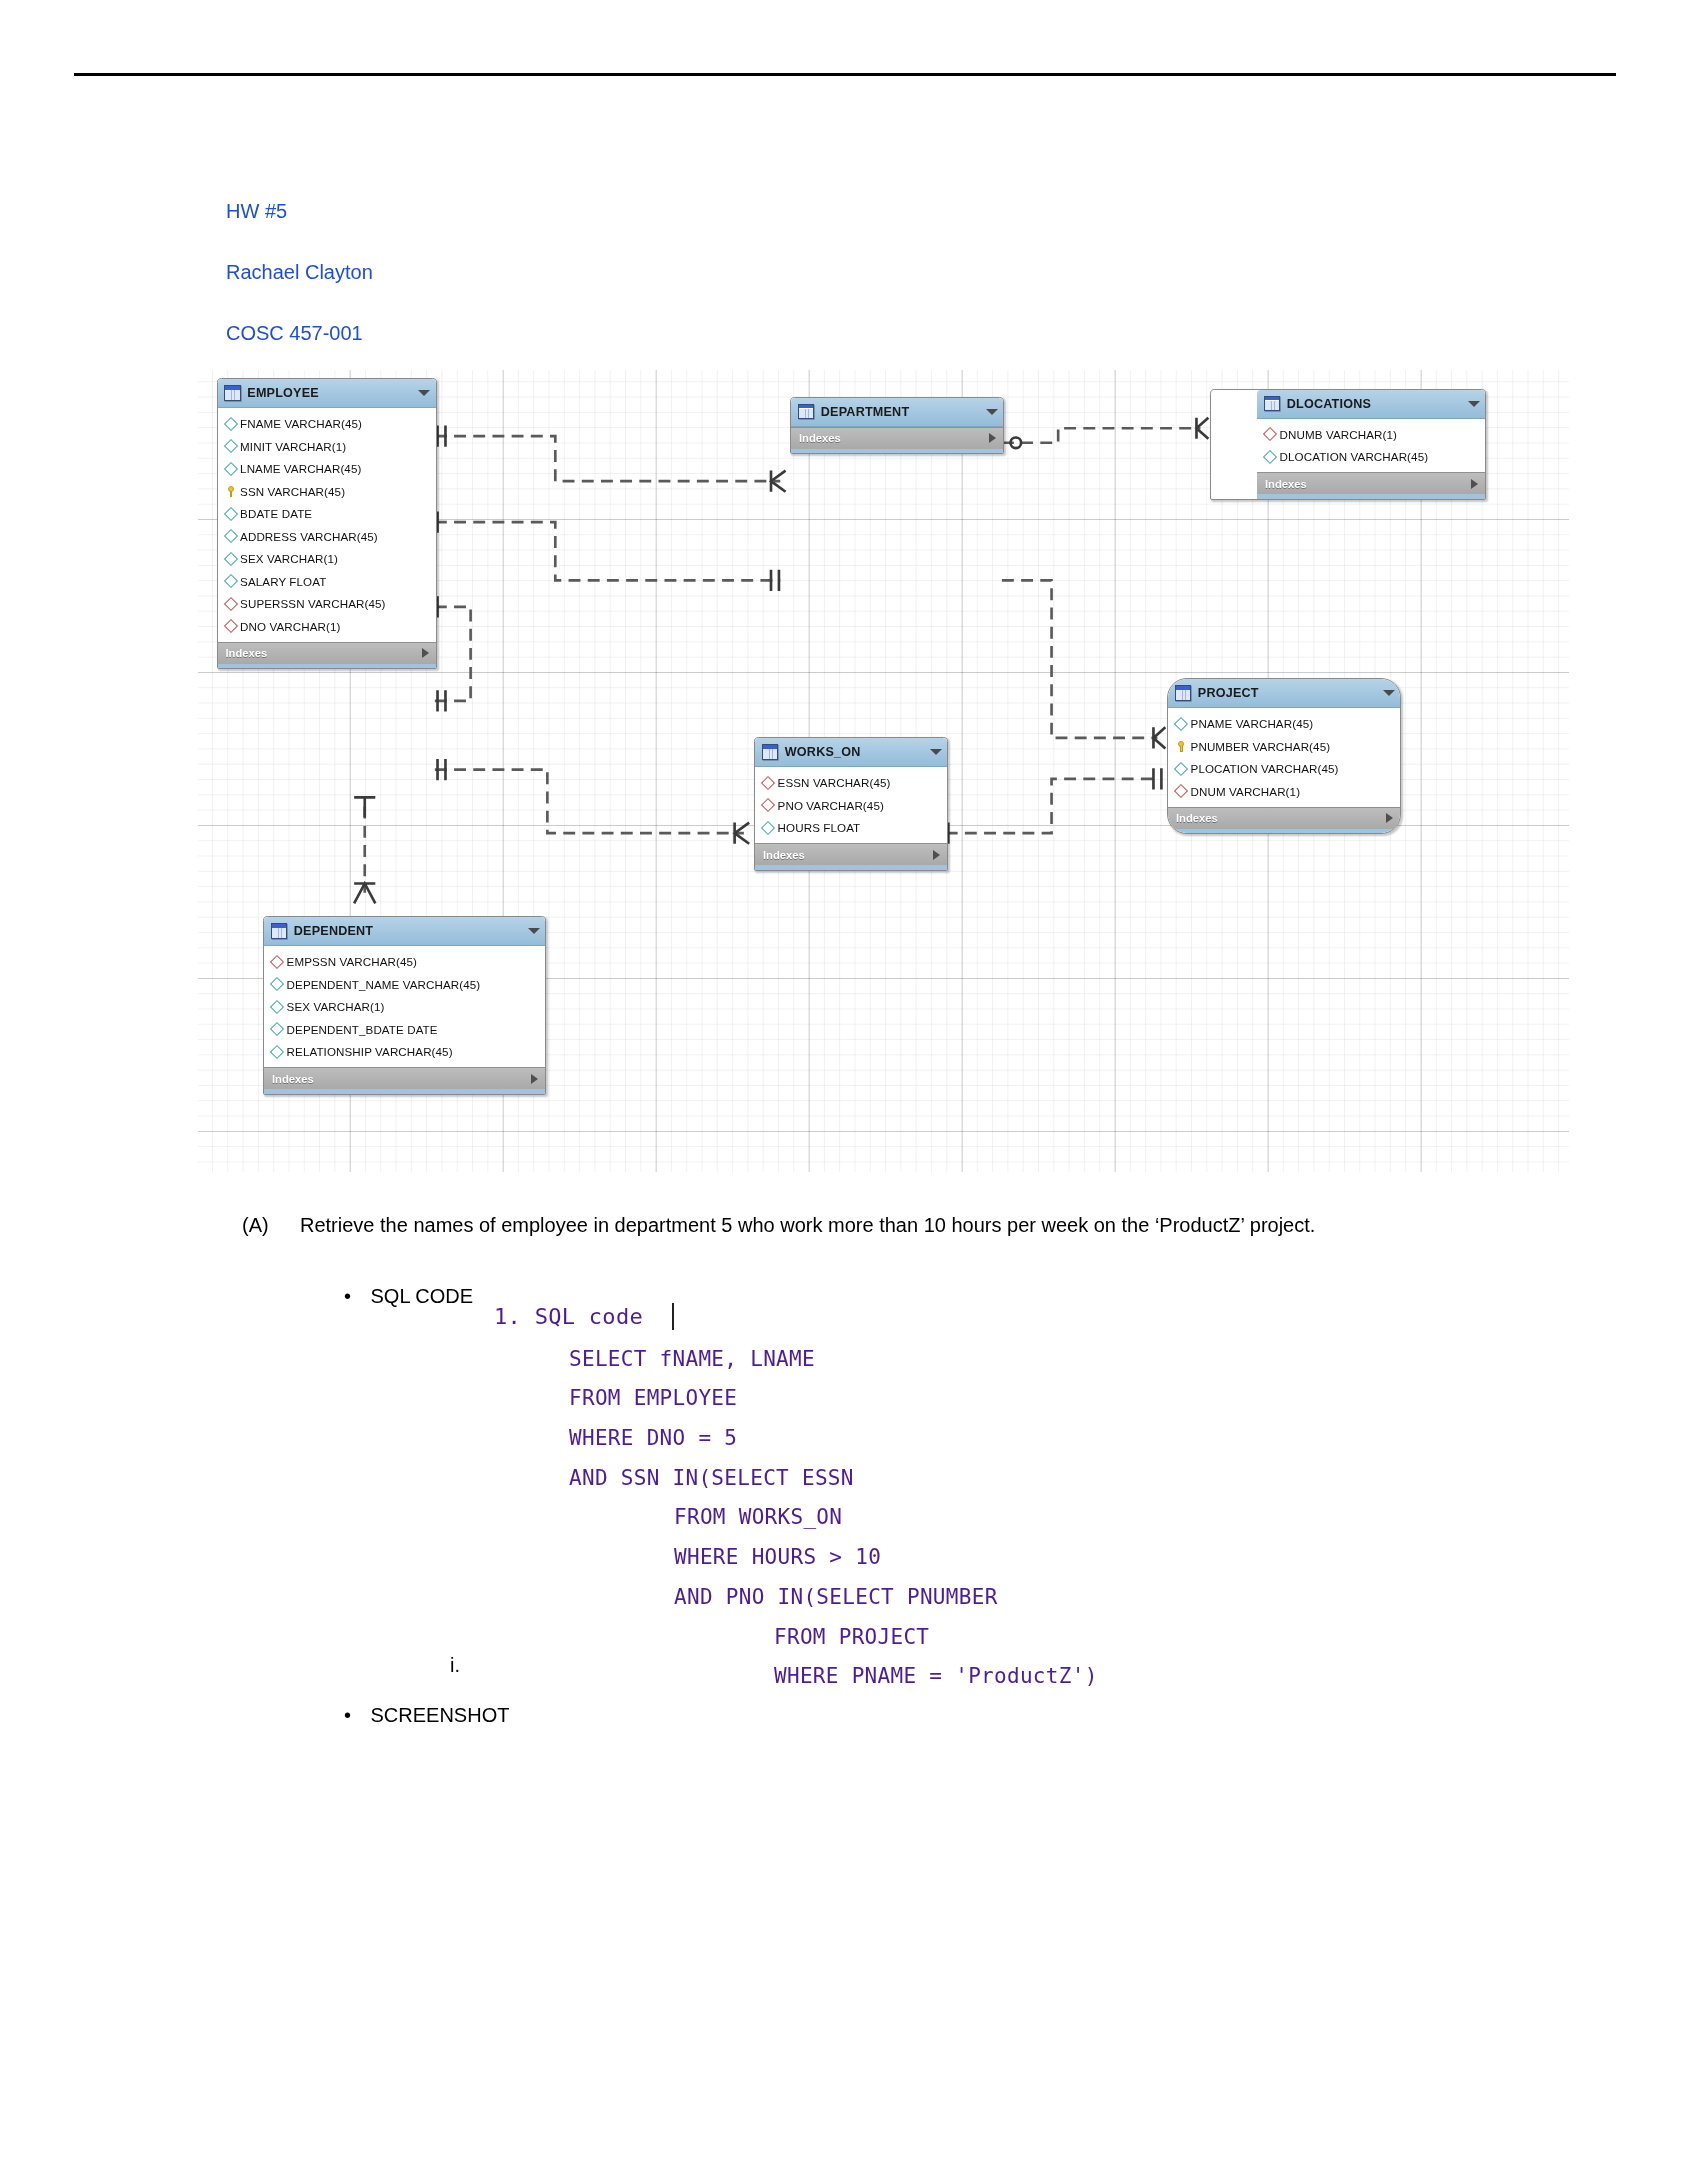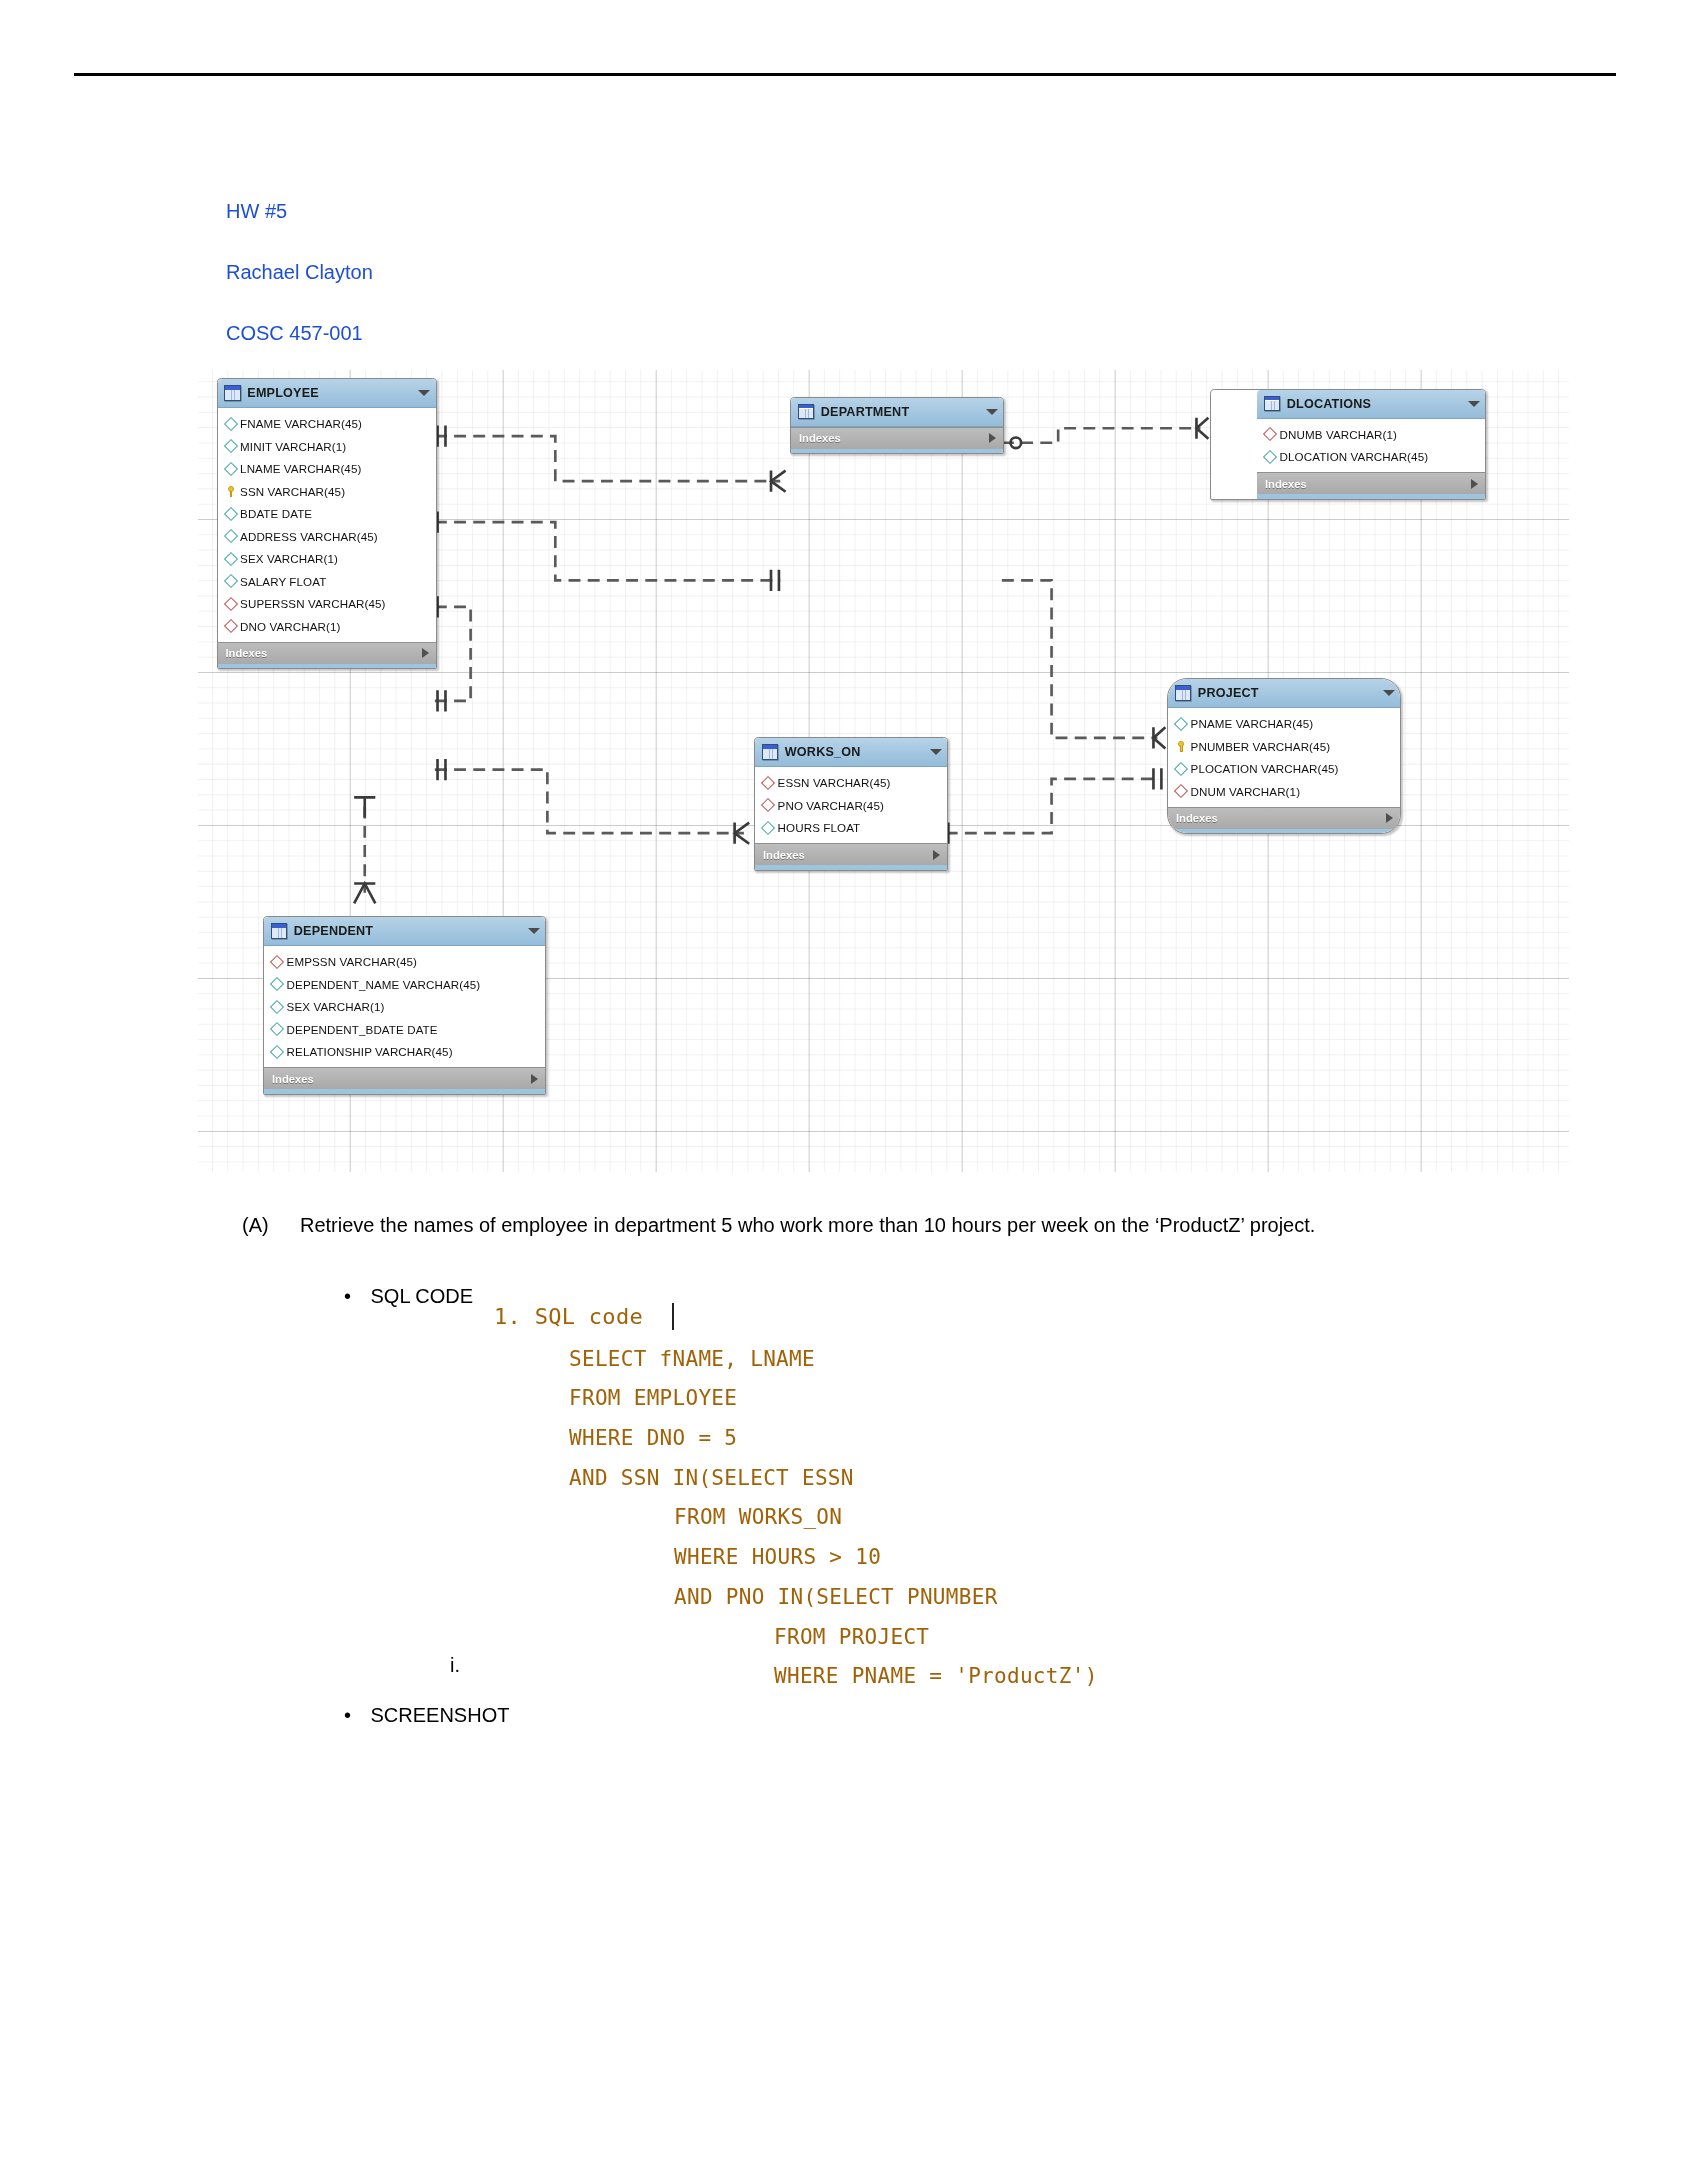--- a/index.html
+++ b/index.html
@@ -83,21 +83,21 @@
 
   .bul{position:absolute;font-size:20px;line-height:22.5px;color:#000;white-space:nowrap;}
   .bul .dot{display:inline-block;width:26.5px;}
   .bul.b1{left:344px;top:1285px;}
   .bul.b2{left:344px;top:1704px;}
 
   .roman{position:absolute;left:450px;top:1654px;font-size:20px;line-height:22.5px;color:#000;}
 
   
   .sqlimg{position:absolute;left:490px;top:1303px;width:840px;height:390px;overflow:hidden;}
-  .sqlimg .ln{position:absolute;white-space:pre;color:#a16207;
+  .sqlimg .ln{position:absolute;white-space:pre;color:#4c1d95;
               font-family:"DejaVu Sans Mono","Liberation Mono",monospace;
               font-size:21px;letter-spacing:0.3px;}
   .sqlimg .hdr{left:4px;top:1.3px;font-size:22px;}
   .sqlimg .caret-bar{position:absolute;left:182px;top:0px;width:2px;height:26.5px;background:#222;}
 </style>
 </head>
 <body>
 
 <div class="page">
 

